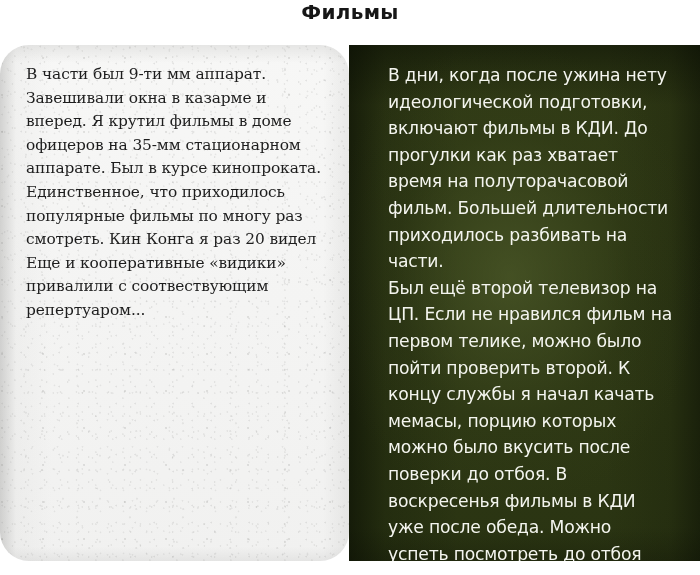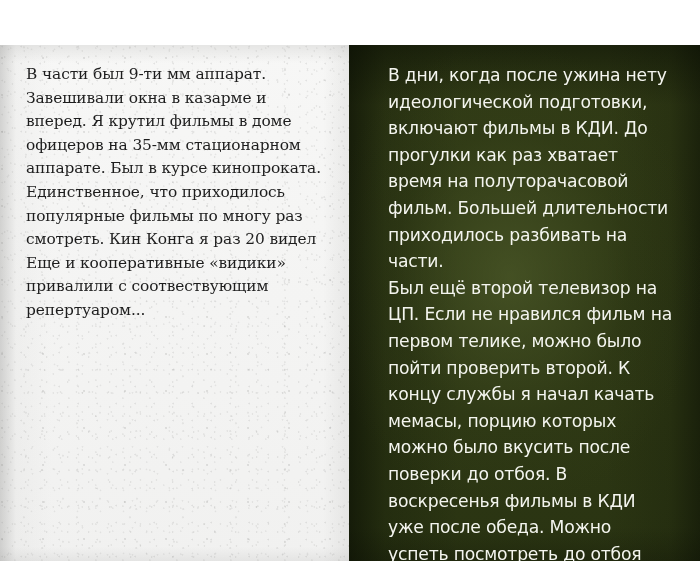--- a/index.html
+++ b/index.html
@@ -75,20 +75,21 @@
       radial-gradient(circle at 22% 48%, rgba(120,120,118,0.14) 0.6px, rgba(0,0,0,0) 1.2px),
       radial-gradient(circle at 55% 62%, rgba(120,120,118,0.12) 0.6px, rgba(0,0,0,0) 1.2px),
       radial-gradient(circle at 78% 77%, rgba(120,120,118,0.13) 0.6px, rgba(0,0,0,0) 1.2px),
       radial-gradient(circle at 30% 88%, rgba(120,120,118,0.12) 0.6px, rgba(0,0,0,0) 1.2px),
       linear-gradient(#f7f7f6, #f1f1f0);
     background-size:
       100% 100%, 100% 100%, 100% 100%, 100% 100%,
       19px 17px, 23px 21px, 17px 23px, 29px 19px,
       21px 25px, 27px 18px, 16px 22px, 25px 27px,
       100% 100%;
+    border-radius: 29px;
   }
   .paper-fleck {
     position: absolute;
     inset: 0;
     pointer-events: none;
     opacity: 0.55;
     background-image:
       radial-gradient(circle at 5% 35%, rgba(110,110,108,0.30) 0.7px, rgba(0,0,0,0) 1.4px),
       radial-gradient(circle at 45% 5%, rgba(110,110,108,0.22) 0.7px, rgba(0,0,0,0) 1.4px),
       radial-gradient(circle at 70% 55%, rgba(110,110,108,0.20) 0.7px, rgba(0,0,0,0) 1.4px),
@@ -146,20 +147,23 @@
     width: 700px;
     height: 14px;
     background: #ffffff;
   }
 </style>
 </head>
 <body>
 
 <div id="page">
 
+  <div class="title-bar">
+    <div class="title">Фильмы</div>
+  </div>
 
   <div class="panels">
 
     <div class="panel-left">
       <div class="paper-fleck"></div>
       <div class="text-left">В части был 9-ти мм аппарат.
 Завешивали окна в казарме и
 вперед. Я крутил фильмы в доме
 офицеров на 35-мм стационарном
 аппарате. Был в курсе кинопроката.

